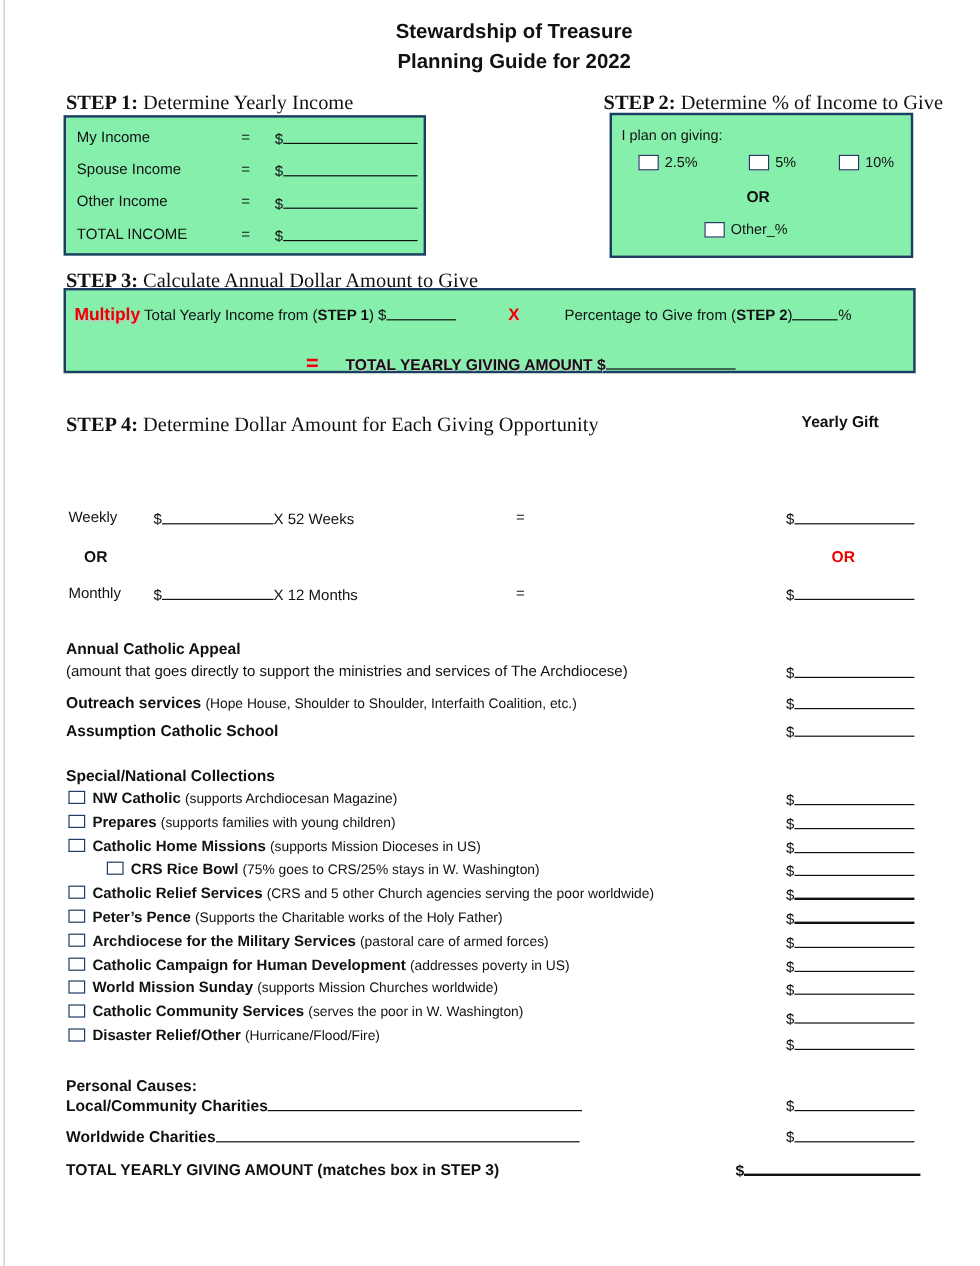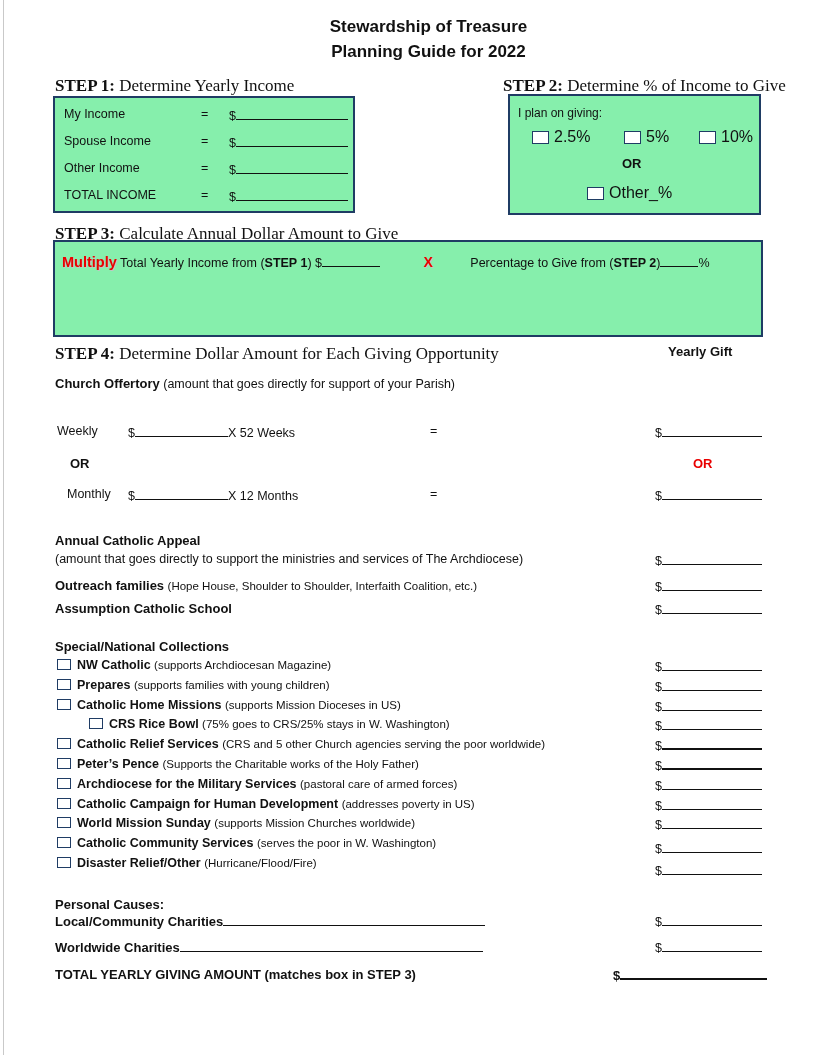--- a/index.html
+++ b/index.html
@@ -18,21 +18,21 @@
   .blank { display:inline-block; height:13px; border-bottom:1px solid #111; vertical-align:baseline; }
   .blank.thick { border-bottom-width:2px; }
   
   .inc-row { position:absolute; left:9px; width:285px; height:18px; font-size:12.5px; }
   .inc-row .lbl { position:absolute; left:0; }
   .inc-row .eq  { position:absolute; left:137px; }
   .inc-row .dol { position:absolute; left:165px; }
   
   .cb { display:inline-block; width:17px; height:13px; border:1.5px solid #1f3c64; background:#fff; vertical-align:middle; }
   .cb.small { width:14px; height:11px; }
-  .opt { position:absolute; font-size:16px; white-space:nowrap; }
+  .opt { position:absolute; font-size:12px; white-space:nowrap; }
   .opt .cb { margin-right:5px; }
   
   .mult { font-size:14.5px; font-weight:bold; color:#e90000; text-shadow:1px 1px 0 #c4c4c4; }
   .xsym { font-size:14px; font-weight:bold; color:#e90000; text-shadow:1px 1px 0 #c4c4c4; }
   .eqsym { font-size:18px; font-weight:bold; color:#e90000; text-shadow:1px 1px 0 #c4c4c4; }
   .totlbl { font-size:13px; font-weight:bold; text-shadow:1px 1px 0 #cccccc; }
   .bodytxt { font-size:12.5px; }
   .row { position:absolute; left:0; width:817px; height:18px; font-size:12.5px; white-space:nowrap; }
   .giftdol { position:absolute; left:655px; }
   .colrow { position:absolute; left:57px; width:705px; height:16px; font-size:12.5px; white-space:nowrap; }
@@ -101,67 +101,67 @@
     <div class="opt" style="top:88px; left:77px;">
       <span class="cb"></span><span>Other_%</span>
     </div>
   </div>
 
   <div class="abs stephead" style="top:224px; left:55px;">
     <span class="b">STEP 3:</span>
     <span class="rest">Calculate Annual Dollar Amount to Give</span>
   </div>
 
-  <div class="abs navybox" style="top:240px; left:53px; width:710px; height:97px;">
+  <div class="abs navybox" style="top:240px; left:53px; width:710px; height:71px;">
     <div class="abs" style="top:12px; left:7px; width:698px; font-size:12.5px; white-space:nowrap;">
       <span class="mult">Multiply</span>
       <span><span>Total Yearly Income from (</span><span class="b">STEP 1</span><span>)  $</span></span><span class="blank" style="width:58px;"></span>
       <span class="xsym" style="margin:0 34px 0 40px;">X</span>
       <span><span>Percentage to Give from (</span><span class="b">STEP 2</span><span>)</span></span><span class="blank" style="width:38px;"></span><span>%</span>
     </div>
+    <div class="abs" style="top:50px; left:200px; white-space:nowrap;">
+      <span class="eqsym" style="margin-right:18px;">=</span>
+      <span class="totlbl">TOTAL YEARLY GIVING AMOUNT $</span><span class="blank" style="width:108px;"></span>
+    </div>
   </div>
 
   <div class="abs stephead" style="top:344px; left:55px;">
     <span class="b">STEP 4:</span>
     <span class="rest">Determine Dollar Amount for Each Giving Opportunity</span>
   </div>
   <div class="abs b" style="top:344px; left:668px; font-size:13px;">Yearly Gift</div>
 
-  <div class="abs bodytxt" style="top:376px; left:55px;">
-    <span class="b" style="font-size:13px;">Church Offertory</span>
-    <span>(amount that goes directly for support of your Parish)</span>
-  </div>
 
   <div class="row" style="top:424px;">
     <span class="abs" style="left:57px;">Weekly</span>
     <span class="abs" style="left:128px;"><span>$</span><span class="blank" style="width:93px;"></span><span>X  52 Weeks</span></span>
     <span class="abs" style="left:430px;">=</span>
     <span class="giftdol"><span>$</span><span class="blank" style="width:100px;"></span></span>
   </div>
 
   <div class="row" style="top:456px;">
     <span class="abs b" style="left:70px; font-size:13px;">OR</span>
     <span class="abs b red" style="left:693px; font-size:13px;">OR</span>
   </div>
 
   <div class="row" style="top:487px;">
-    <span class="abs" style="left:67px;">Monthly</span>
+    <span class="abs" style="left:57px;">Monthly</span>
     <span class="abs" style="left:128px;"><span>$</span><span class="blank" style="width:93px;"></span><span>X  12 Months</span></span>
     <span class="abs" style="left:430px;">=</span>
     <span class="giftdol"><span>$</span><span class="blank" style="width:100px;"></span></span>
   </div>
 
   <div class="abs b" style="top:533px; left:55px; font-size:13px;">Annual Catholic Appeal</div>
   <div class="row" style="top:552px;">
     <span class="abs" style="left:55px;">(amount that goes directly to support the ministries and services of The Archdiocese)</span>
     <span class="giftdol"><span>$</span><span class="blank" style="width:100px;"></span></span>
   </div>
 
   <div class="row" style="top:578px;">
-    <span class="abs" style="left:55px;"><span class="b" style="font-size:13px;">Outreach families</span> <span class="desc-sm">(Hope House, Shoulder to Shoulder, Interfaith Coalition, etc.)</span></span>
+    <span class="abs" style="left:55px;"><span class="b" style="font-size:13px;">Outreach services</span> <span class="desc-sm">(Hope House, Shoulder to Shoulder, Interfaith Coalition, etc.)</span></span>
     <span class="giftdol"><span>$</span><span class="blank" style="width:100px;"></span></span>
   </div>
 
   <div class="row" style="top:601px;">
     <span class="abs b" style="left:55px; font-size:13px;">Assumption Catholic School</span>
     <span class="giftdol"><span>$</span><span class="blank" style="width:100px;"></span></span>
   </div>
 
   <div class="abs b" style="top:639px; left:55px; font-size:13px;">Special/National Collections</div>
 

